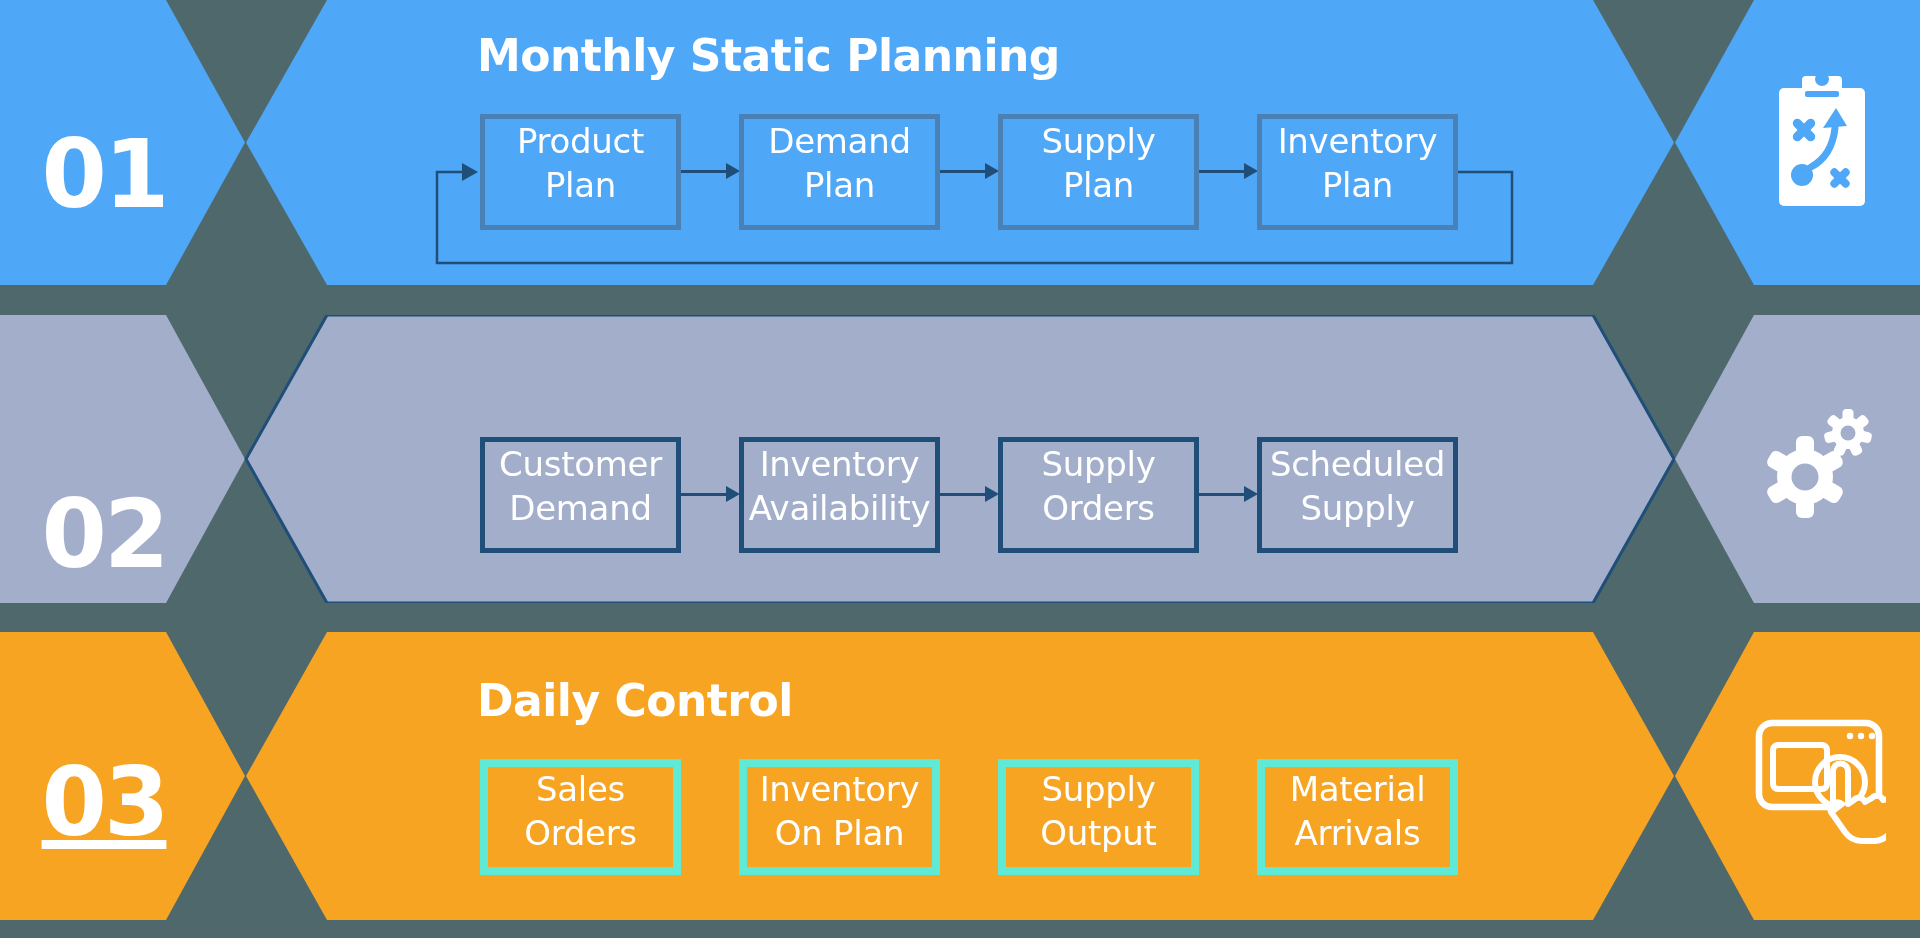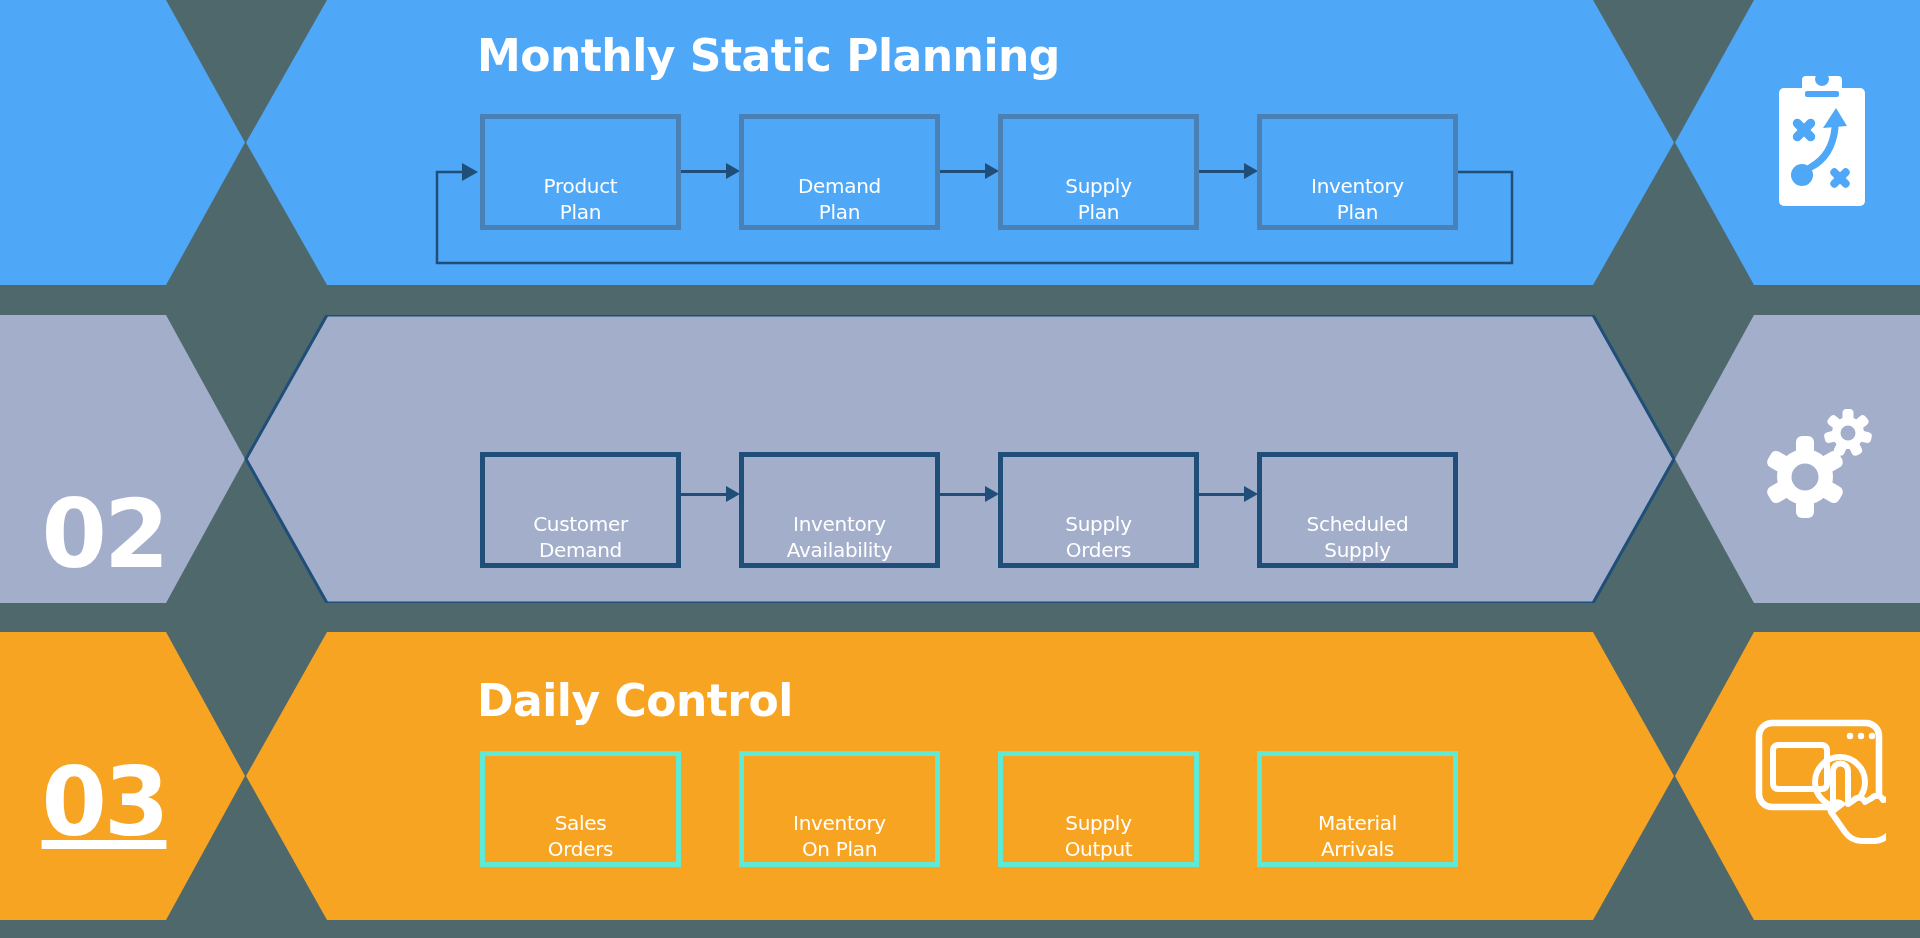--- a/index.html
+++ b/index.html
@@ -18,25 +18,25 @@
   #band2 .num{top:133px;margin-top:40px;}
   #band3 .num{top:124px;text-decoration:underline;}
 
   .title{position:absolute;left:477px;color:#fff;font-weight:700;font-size:44px;
          letter-spacing:-0.5px;white-space:nowrap;}
   #band1 .title{top:30px;}
   #band2 .title{top:41px;}
   #band3 .title{top:43px;}
 
   .pbox{position:absolute;width:201px;height:116px;box-sizing:border-box;
-        display:flex;flex-direction:column;align-items:center;justify-content:flex-end;
-        color:#fff;font-size:20px;letter-spacing:-0.3px;line-height:1.3;text-align:center;}
+        display:flex;flex-direction:column;align-items:center;justify-content:flex-start;
+        color:#fff;font-size:34px;letter-spacing:-0.3px;line-height:1.3;text-align:center;}
   #band1 .pbox{top:114px;border:5px solid #4A80B4;}
-  #band2 .pbox{top:122px;border:5px solid #1F4E79;margin-top:15px;}
-  #band3 .pbox{top:119px;border:5px solid #5eead4;}
+  #band2 .pbox{top:122px;border:5px solid #1F4E79;}
+  #band3 .pbox{top:127px;border:8px solid #5eead4;}
   .bx1{left:480px;} .bx2{left:739px;} .bx3{left:998px;} .bx4{left:1257px;}
 
   .harrow{position:absolute;width:45px;height:3px;background:#1F4E79;}
   .harrow::after{content:"";position:absolute;left:45px;top:-7px;width:0;height:0;
         border-top:8.5px solid transparent;border-bottom:8.5px solid transparent;
         border-left:14px solid #1F4E79;}
   #band1 .harrow{top:170px;}
   #band2 .harrow{top:178px;}
   .ar1{left:681px;} .ar2{left:940px;} .ar3{left:1199px;}
 
@@ -52,20 +52,21 @@
       <polygon points="0,0 166,0 245,142.5 166,285 0,285" fill="#4FA7F7"></polygon>
       <polygon points="327,0 1593,0 1674,142.5 1593,285 327,285 246,142.5" fill="#4FA7F7"></polygon>
       <polygon points="1754,0 1920,0 1920,285 1754,285 1675,142.5" fill="#4FA7F7"></polygon>
     </svg>
 
     <svg class="overlay-svg" viewBox="0 0 1920 285">
       <path d="M1458 172 H1512 V263 H437 V172 H462" fill="none" stroke="#1F4E79" stroke-width="2.5"></path>
       <polygon points="462,163 462,181 478,172" fill="#1F4E79"></polygon>
     </svg>
 
+    <div class="num">01</div>
     <div class="title">Monthly Static Planning</div>
 
     <div class="pbox bx1">
       <span>Product</span>
       <span>Plan</span>
     </div>
     <div class="harrow ar1"></div>
     <div class="pbox bx2">
       <span>Demand</span>
       <span>Plan</span>

